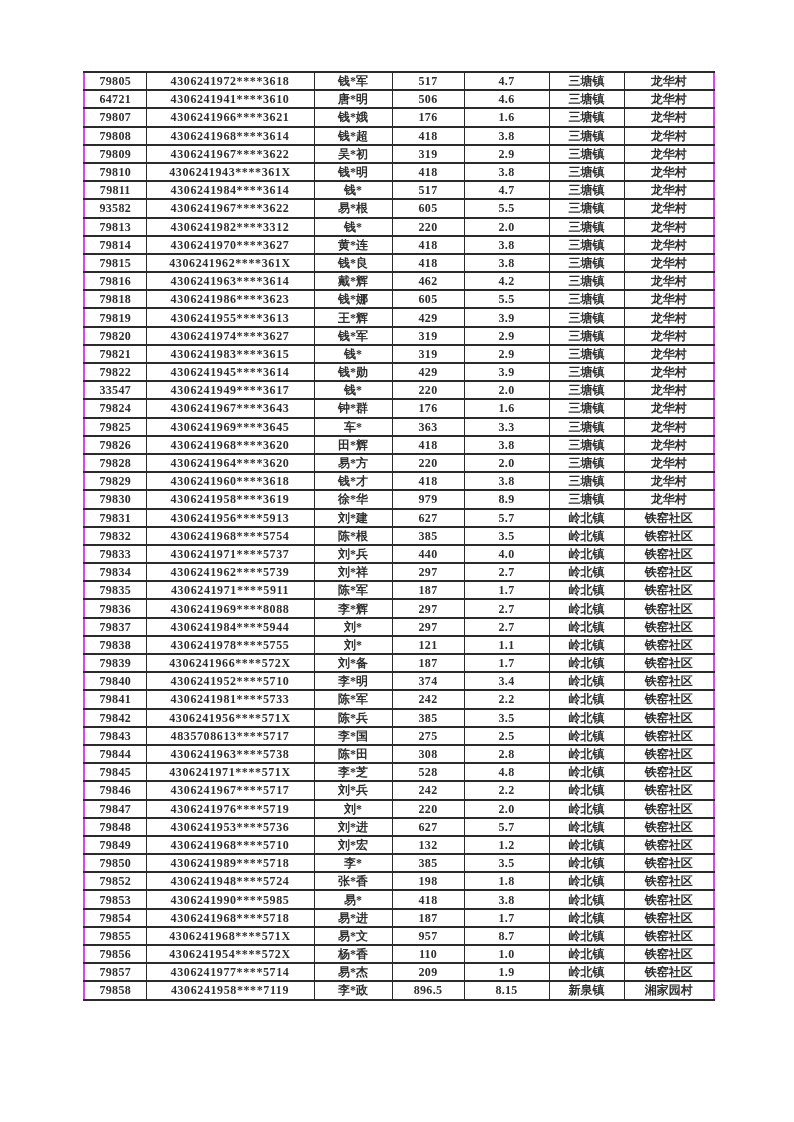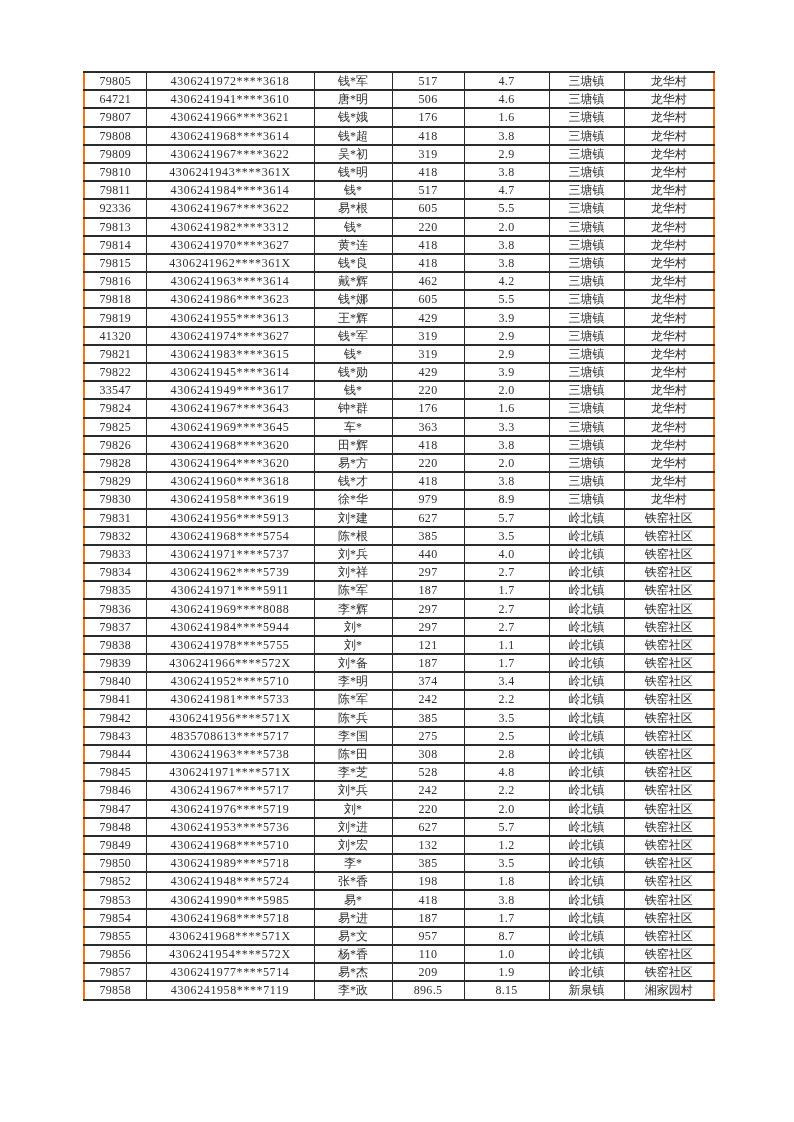--- a/index.html
+++ b/index.html
@@ -15,21 +15,22 @@
     overflow: hidden;
     font-family: "Liberation Serif", "DejaVu Serif", serif;
   }
   table.data-table {
     position: absolute;
     left: 83px;
     top: 71px;
     width: 630px;
     border-collapse: collapse;
     table-layout: fixed;
-    border: 2px solid #f97316;
+    border: 2px solid #d946ef;
+    font-weight: bold;
   }
   table.data-table td {
     border: 1px solid #2b2b2b;
     border-top-width: 2px;
     border-bottom-width: 2px;
     padding: 0;
     height: 16.2px;
     text-align: center;
     vertical-align: middle;
     font-size: 12px;
@@ -119,21 +120,21 @@
         <tr>
           <td class="col-serial">79811</td>
           <td class="col-id">4306241984****3614</td>
           <td class="col-name">钱*</td>
           <td class="col-amount">517</td>
           <td class="col-area">4.7</td>
           <td class="col-town">三塘镇</td>
           <td class="col-village">龙华村</td>
         </tr>
         <tr>
-          <td class="col-serial">92336</td>
+          <td class="col-serial">93582</td>
           <td class="col-id">4306241967****3622</td>
           <td class="col-name">易*根</td>
           <td class="col-amount">605</td>
           <td class="col-area">5.5</td>
           <td class="col-town">三塘镇</td>
           <td class="col-village">龙华村</td>
         </tr>
         <tr>
           <td class="col-serial">79813</td>
           <td class="col-id">4306241982****3312</td>
@@ -182,21 +183,21 @@
         <tr>
           <td class="col-serial">79819</td>
           <td class="col-id">4306241955****3613</td>
           <td class="col-name">王*辉</td>
           <td class="col-amount">429</td>
           <td class="col-area">3.9</td>
           <td class="col-town">三塘镇</td>
           <td class="col-village">龙华村</td>
         </tr>
         <tr>
-          <td class="col-serial">41320</td>
+          <td class="col-serial">79820</td>
           <td class="col-id">4306241974****3627</td>
           <td class="col-name">钱*军</td>
           <td class="col-amount">319</td>
           <td class="col-area">2.9</td>
           <td class="col-town">三塘镇</td>
           <td class="col-village">龙华村</td>
         </tr>
         <tr>
           <td class="col-serial">79821</td>
           <td class="col-id">4306241983****3615</td>

